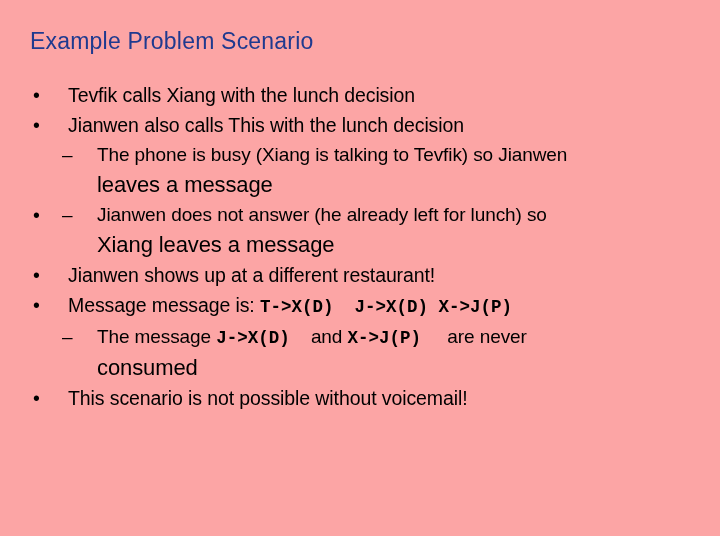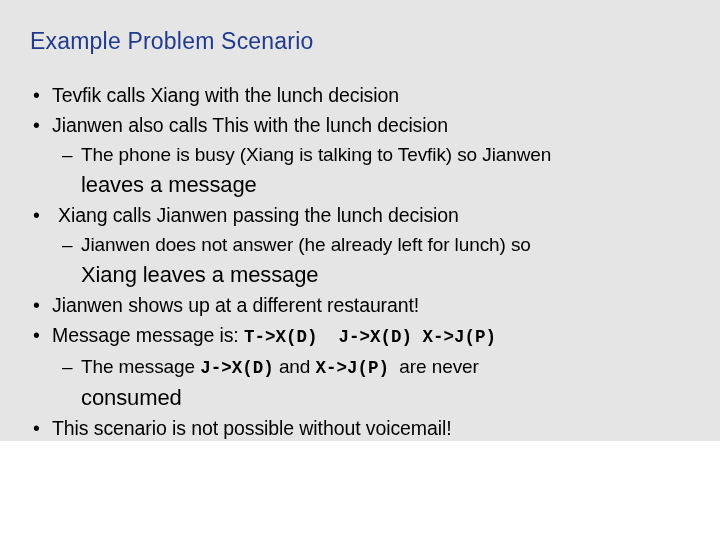--- a/index.html
+++ b/index.html
@@ -11,23 +11,23 @@
     width: 720px;
     height: 540px;
     overflow: hidden;
     font-family: "Liberation Sans", sans-serif;
     color: #000000;
     position: relative;
   }
 
   #slide {
     width: 720px;
-    height: 441px;
+    height: 536px;
     position: relative;
-    background: #e5e5e5;
+    background: #fca5a5;
   }
 
   #slide-title {
     position: absolute;
     left: 30px;
     top: 28px;
     font-size: 23px;
     font-weight: normal;
     color: #1F3A8F;
     letter-spacing: 0.2px;
@@ -93,21 +93,21 @@
 
   .mono {
     font-family: "Liberation Mono", "DejaVu Sans Mono", monospace;
     font-weight: bold;
     font-size: 17.5px;
     letter-spacing: 0px;
     white-space: pre;
     margin-top: 8px;
   }
 
-  .txt { white-space: pre; }
+  .txt { white-space: pre; margin-left: 16px; }
 </style>
 </head>
 <body>
 
 <div id="slide">
 
   <div id="slide-title">Example Problem Scenario</div>
 
   <div id="body-list">
 
@@ -124,21 +124,20 @@
     <div class="l2 line">
       <span class="marker">–</span>
       <span class="txt">The phone is busy (Xiang is talking to Tevfik) so Jianwen</span>
     </div>
     <div class="cont-l2 line">
       <span class="txt">leaves a message</span>
     </div>
 
     <div class="l1 indent-extra line">
       <span class="marker">•</span>
-      <span class="txt">Xiang calls Jianwen passing the lunch decision</span>
     </div>
 
     <div class="l2 line">
       <span class="marker">–</span>
       <span class="txt">Jianwen does not answer (he already left for lunch) so</span>
     </div>
     <div class="cont-l2 line">
       <span class="txt">Xiang leaves a message</span>
     </div>
 

